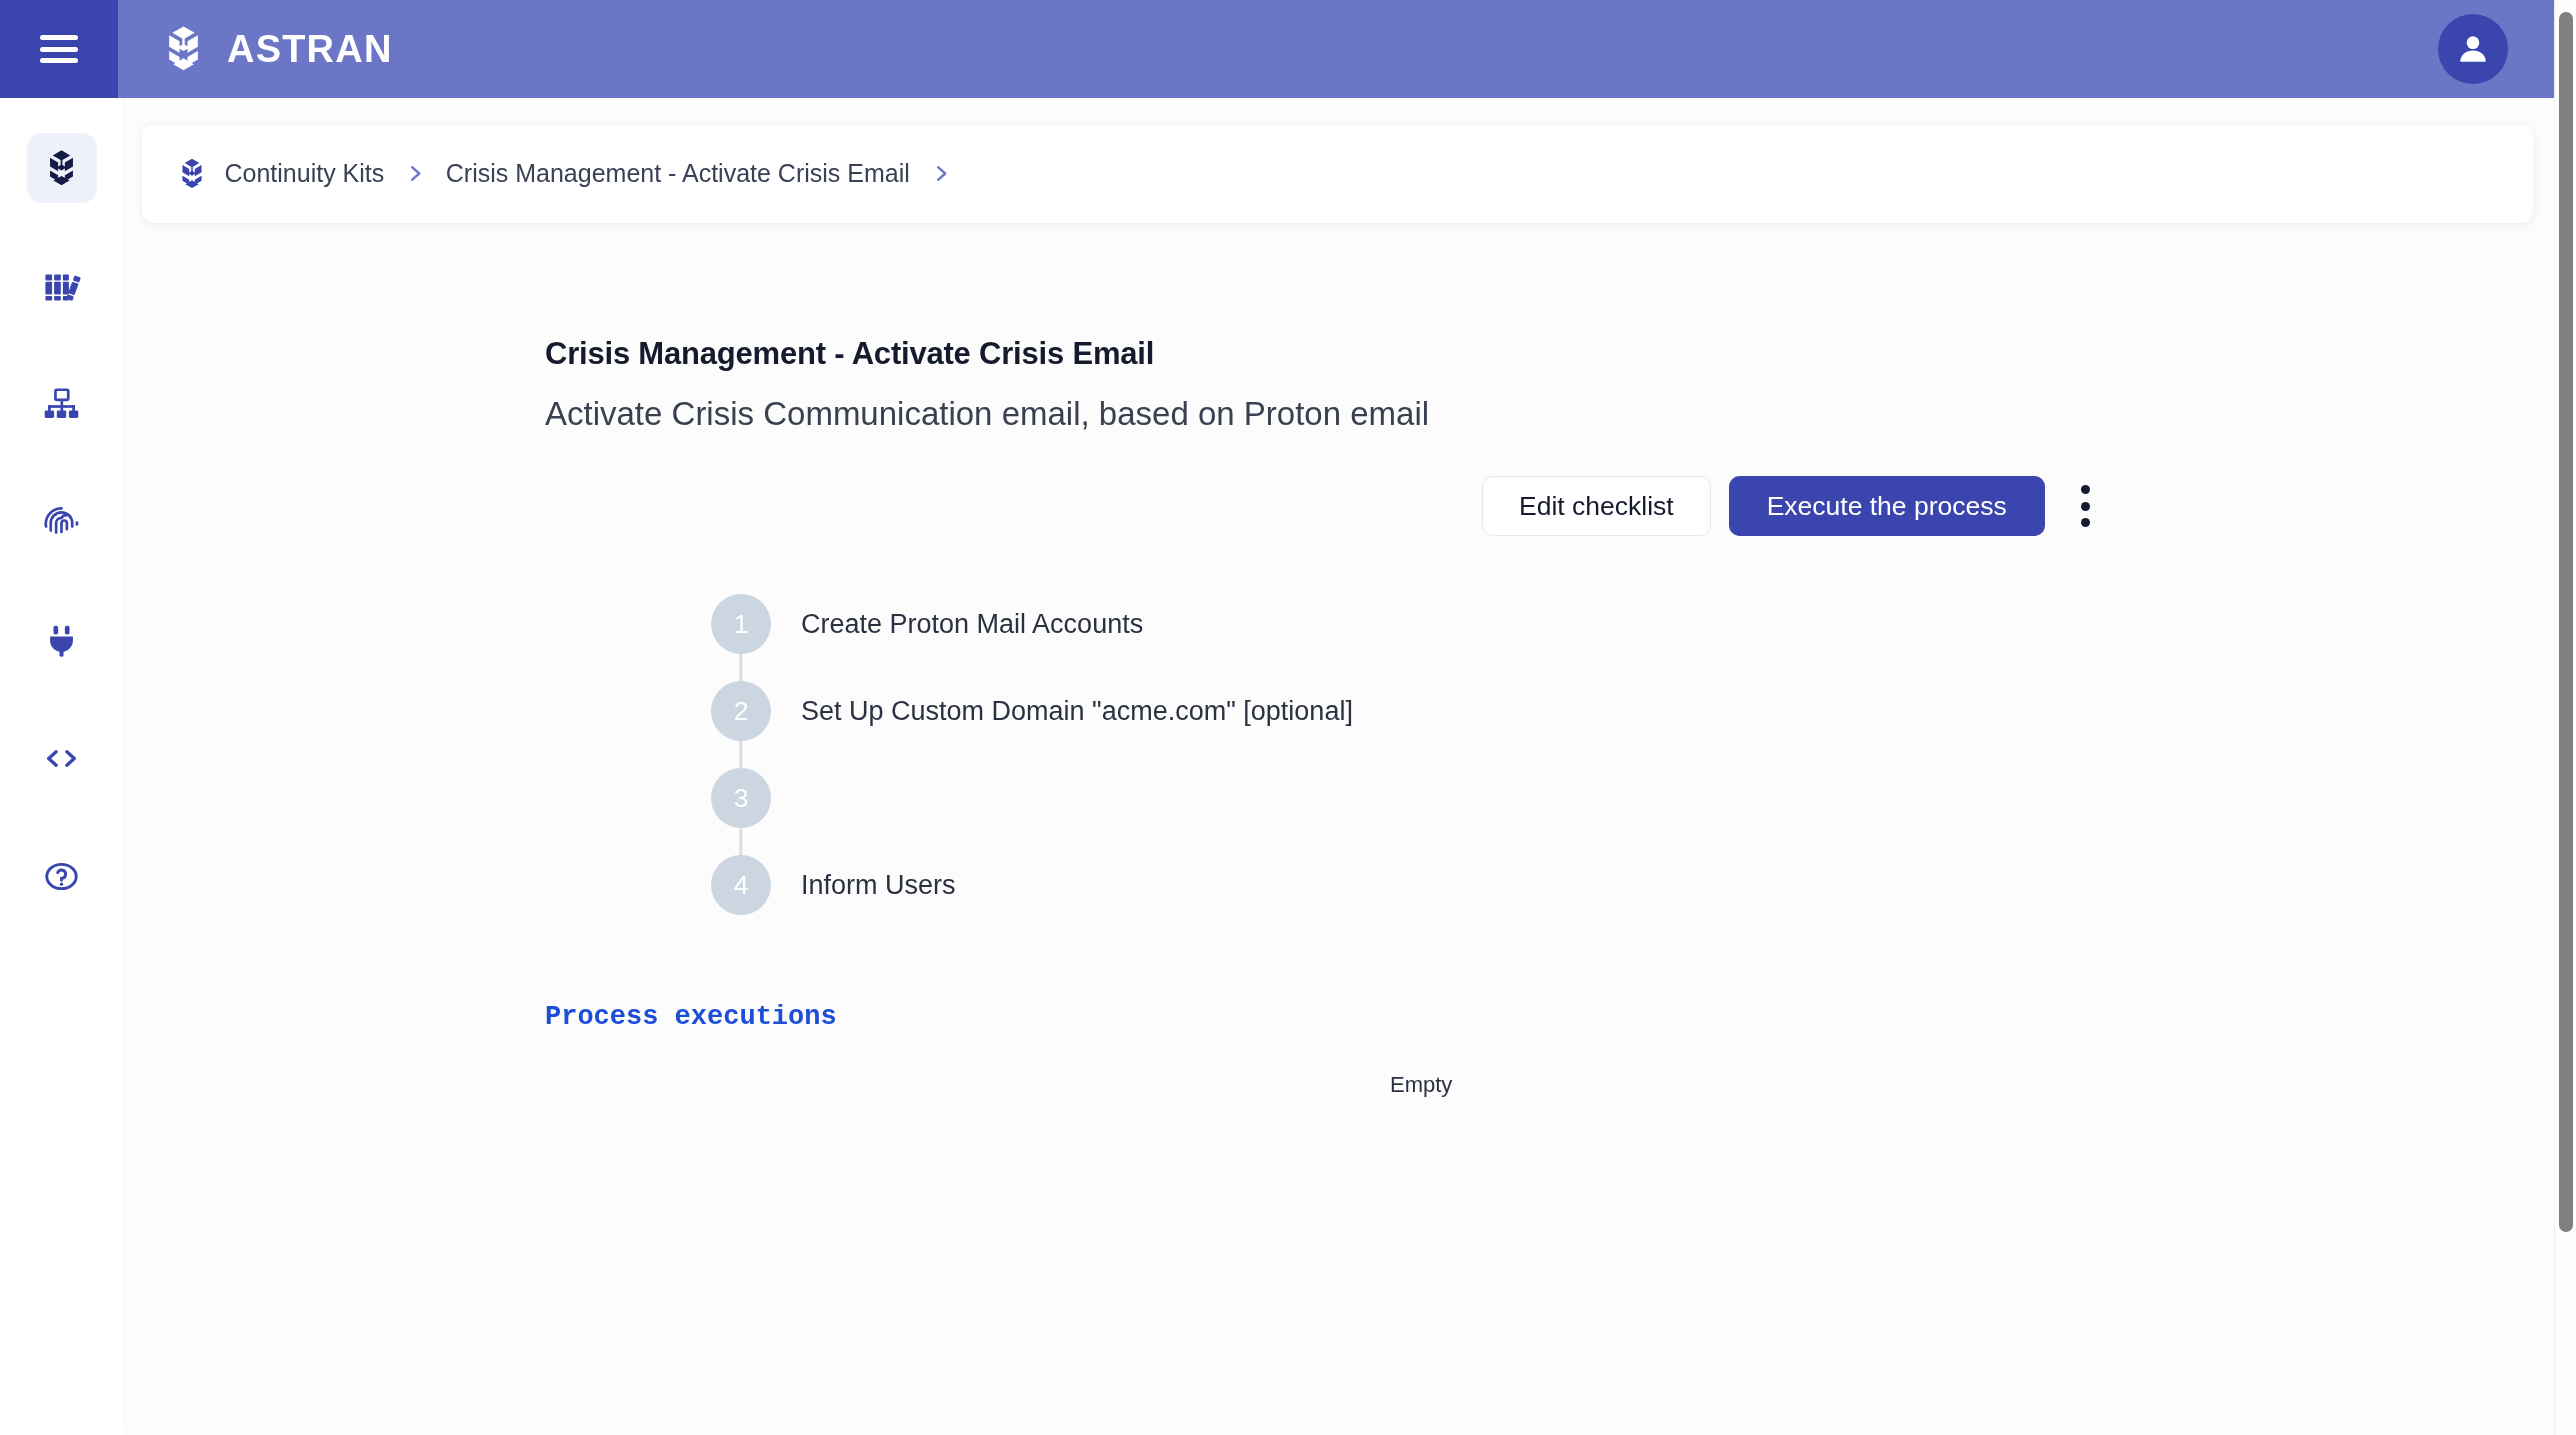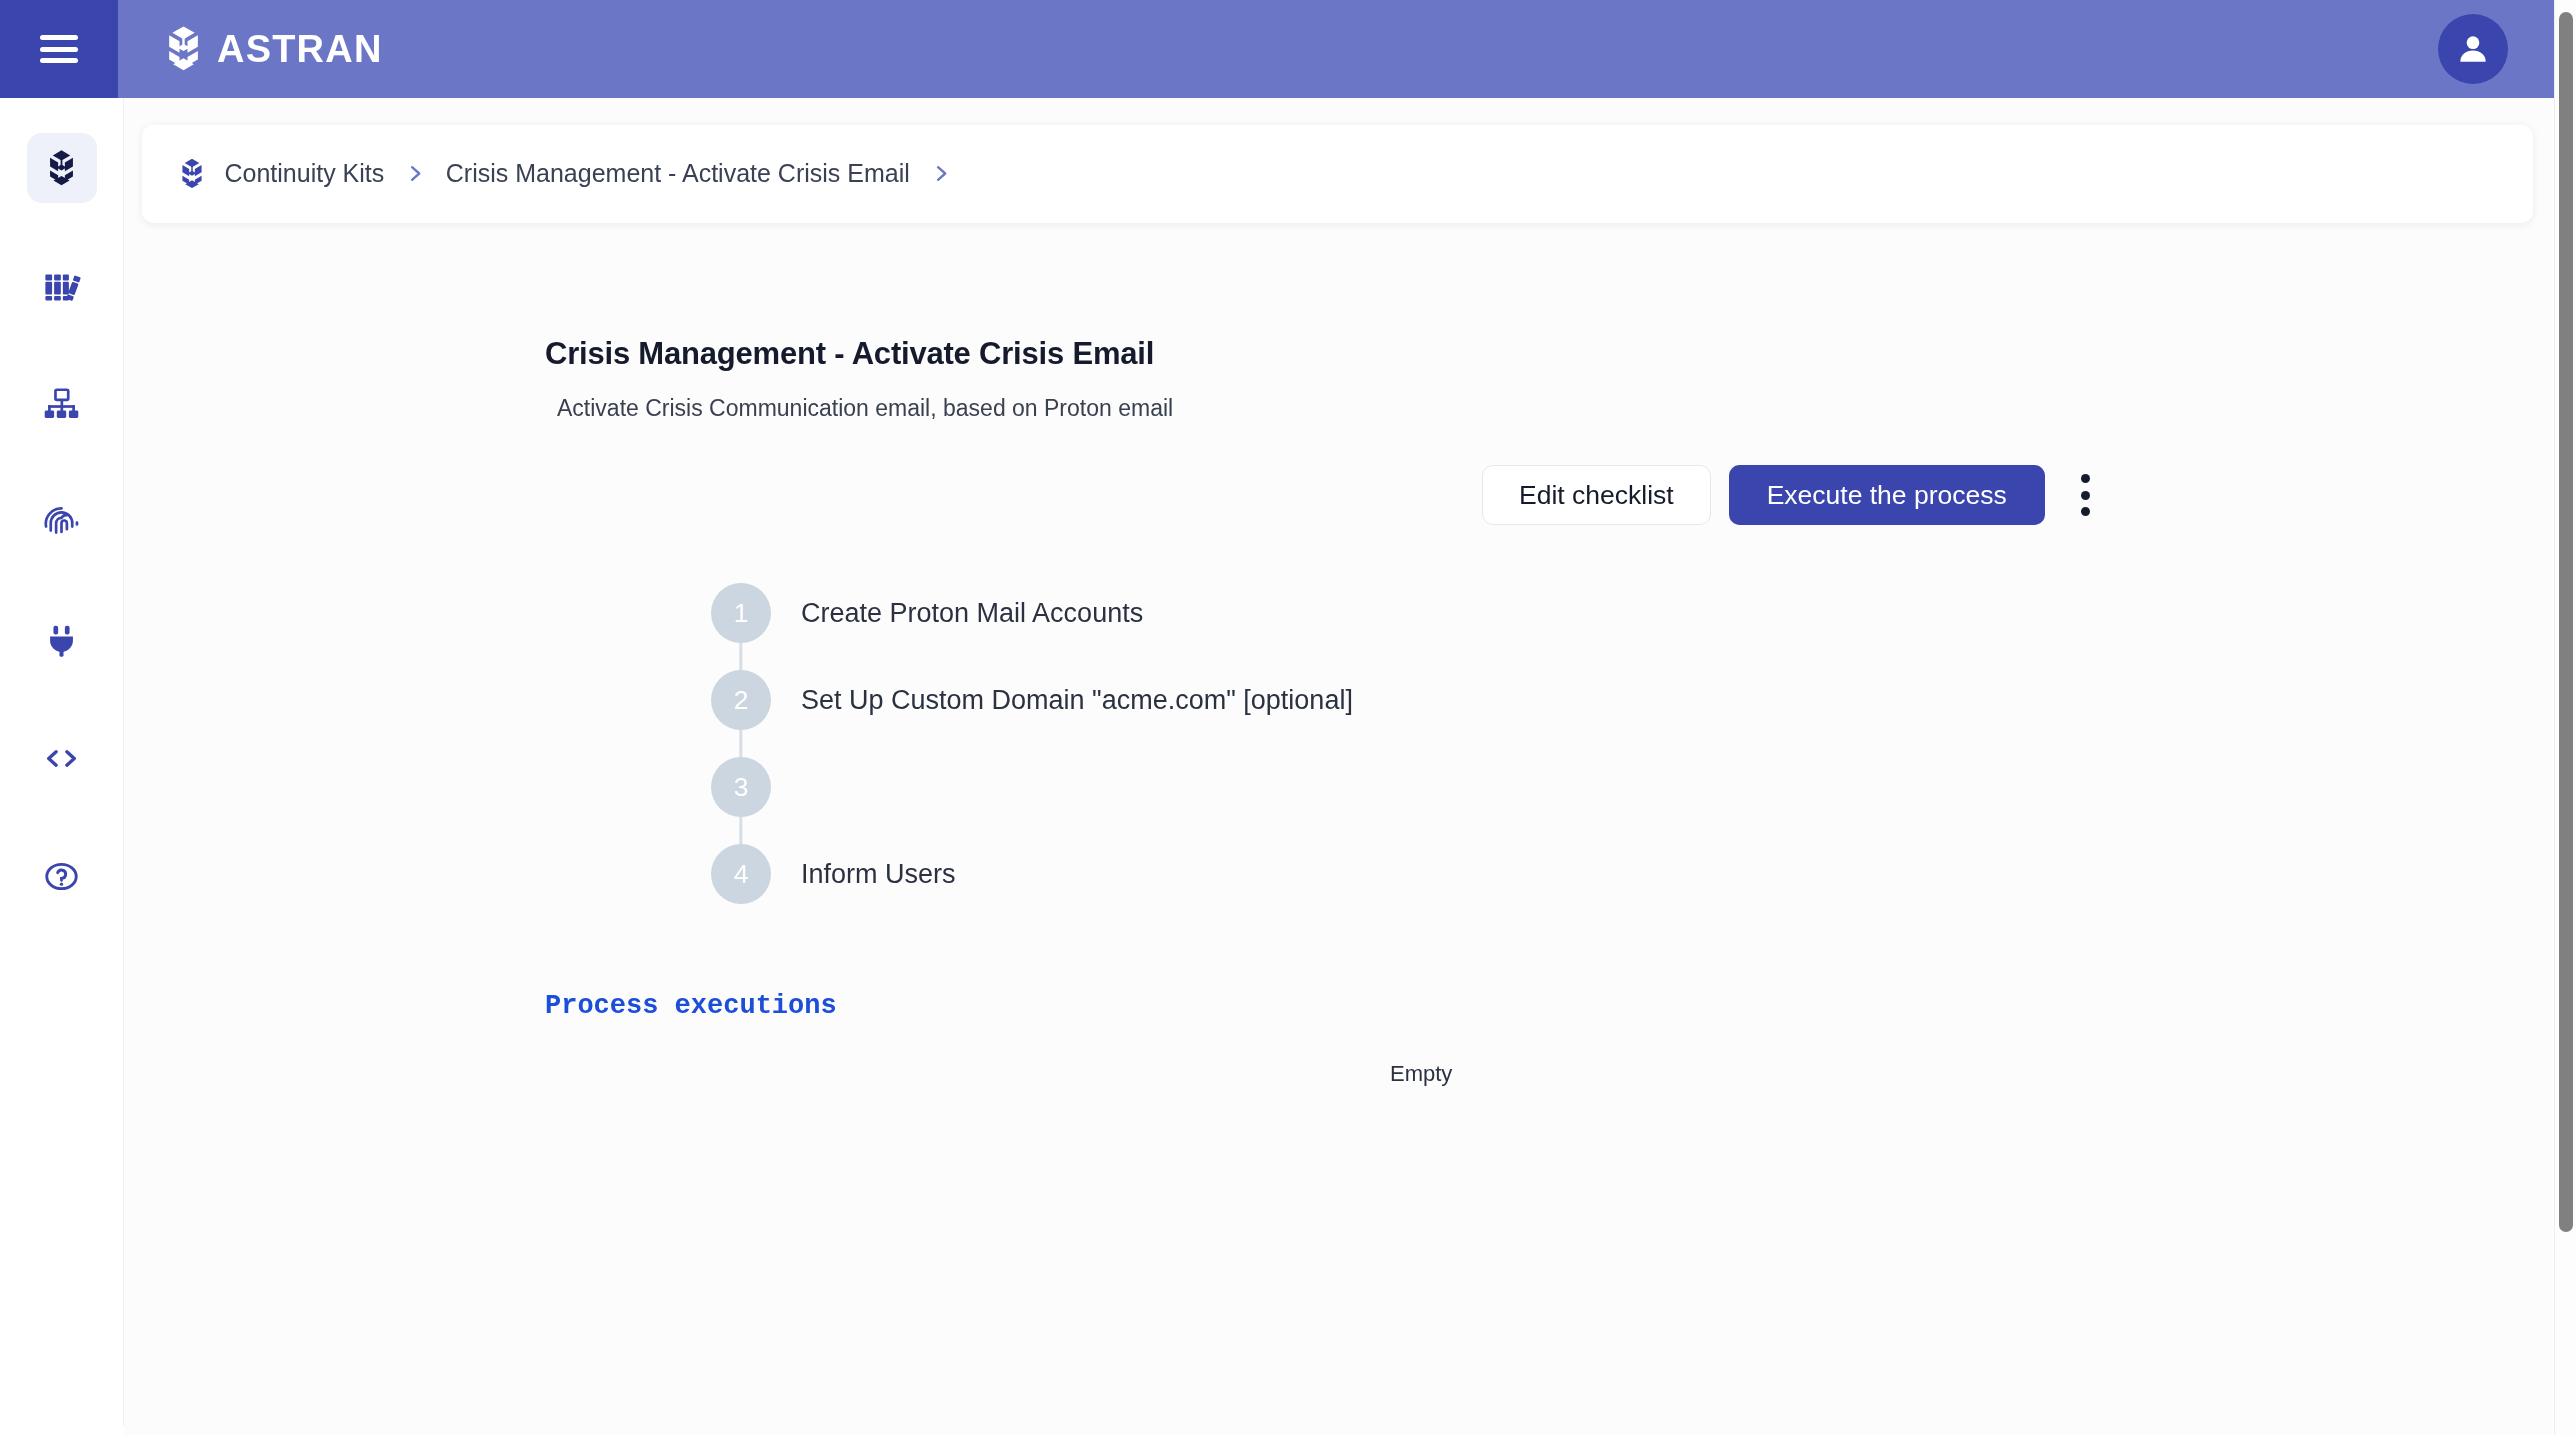--- a/index.html
+++ b/index.html
@@ -22,21 +22,21 @@
   }
   .hamburger-zone {
     width: 118px; height: 98px;
     background: #3a45ad;
     display: flex; align-items: center; justify-content: center;
     cursor: pointer; flex: none;
   }
   .hamburger { width: 38px; height: 28px; display: flex; flex-direction: column; justify-content: space-between; }
   .hamburger span { display: block; height: 5px; background: #ffffff; border-radius: 2.5px; }
 
-  .brand { display: flex; align-items: center; gap: 8px; margin-left: 40px; }
+  .brand { display: flex; align-items: center; gap: 18px; margin-left: 40px; }
   .brand-mark { width: 51px; height: 51px; flex: none; }
   .brand-name {
     color: #ffffff; font-size: 38px; font-weight: 700;
     letter-spacing: 1.2px;
   }
 
   .header-spacer { flex: 1; }
   .avatar {
     width: 70px; height: 70px; border-radius: 50%;
     background: #3a45ad;
@@ -92,21 +92,21 @@
     position: absolute; top: 162px; left: 0;
     width: 2429px;
   }
   .content-inner { padding-left: 421px; padding-right: 50px; }
 
   .page-title {
     font-size: 31px; font-weight: 700; color: #151b2d;
     margin-top: 76px; letter-spacing: -0.2px;
   }
   .page-desc {
-    font-size: 23px; color: #39404f; margin-top: 23px; font-weight: 400; margin-left: 12px;
+    font-size: 33px; color: #39404f; margin-top: 23px; font-weight: 400;
   }
 
   .actions {
     display: flex; align-items: center; margin-top: 38px;
     padding-left: 937px;
   }
   .btn {
     font-family: "Liberation Sans", sans-serif;
     font-size: 26.5px; border-radius: 10.8px; cursor: pointer;
     height: 60px; display: flex; align-items: center; justify-content: center;

